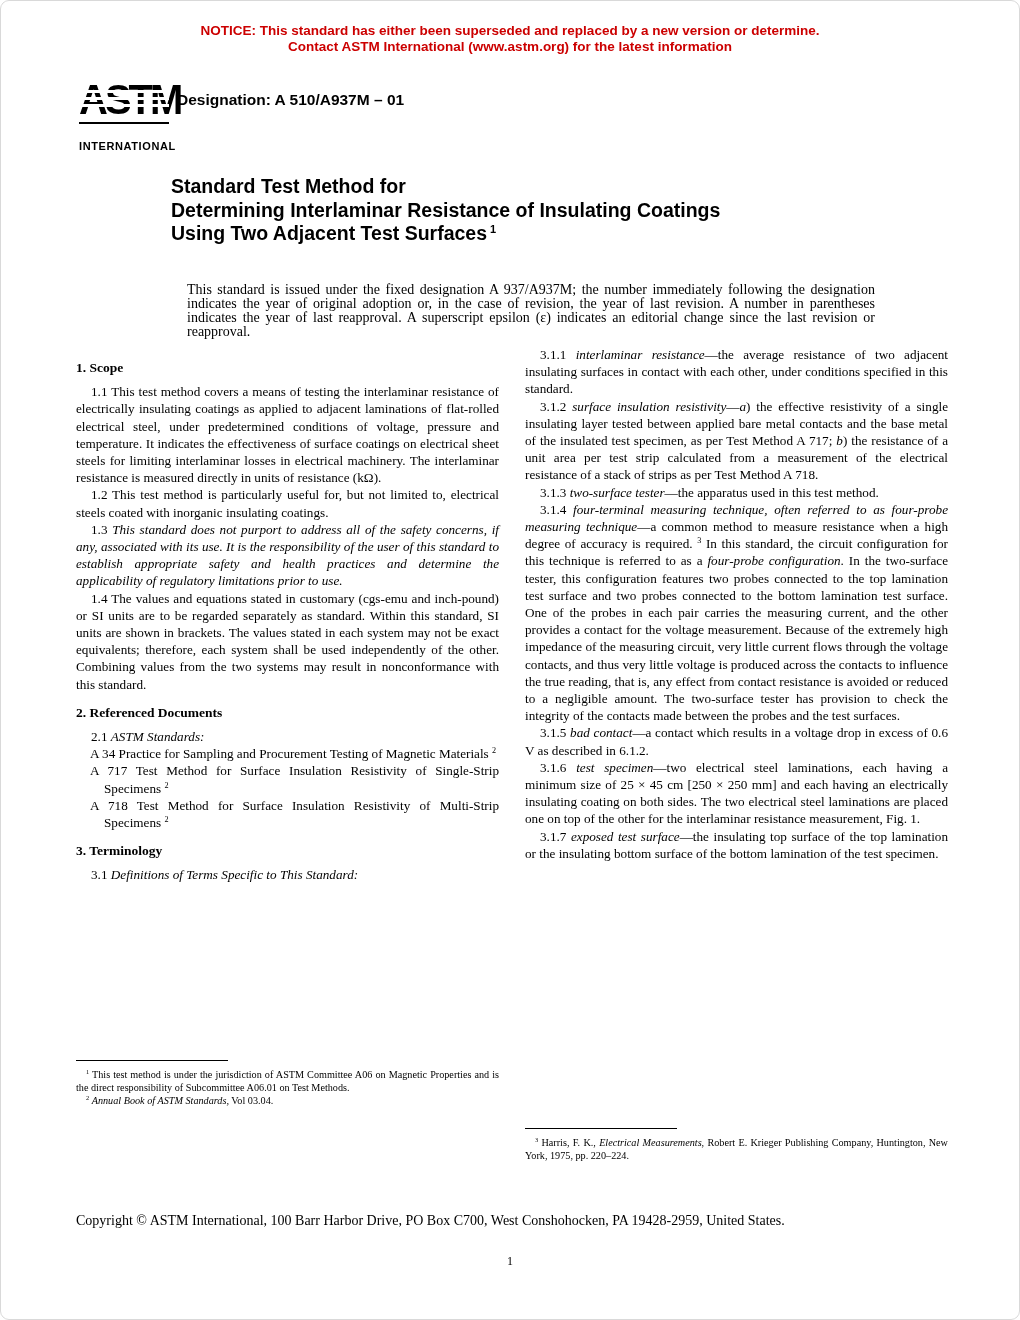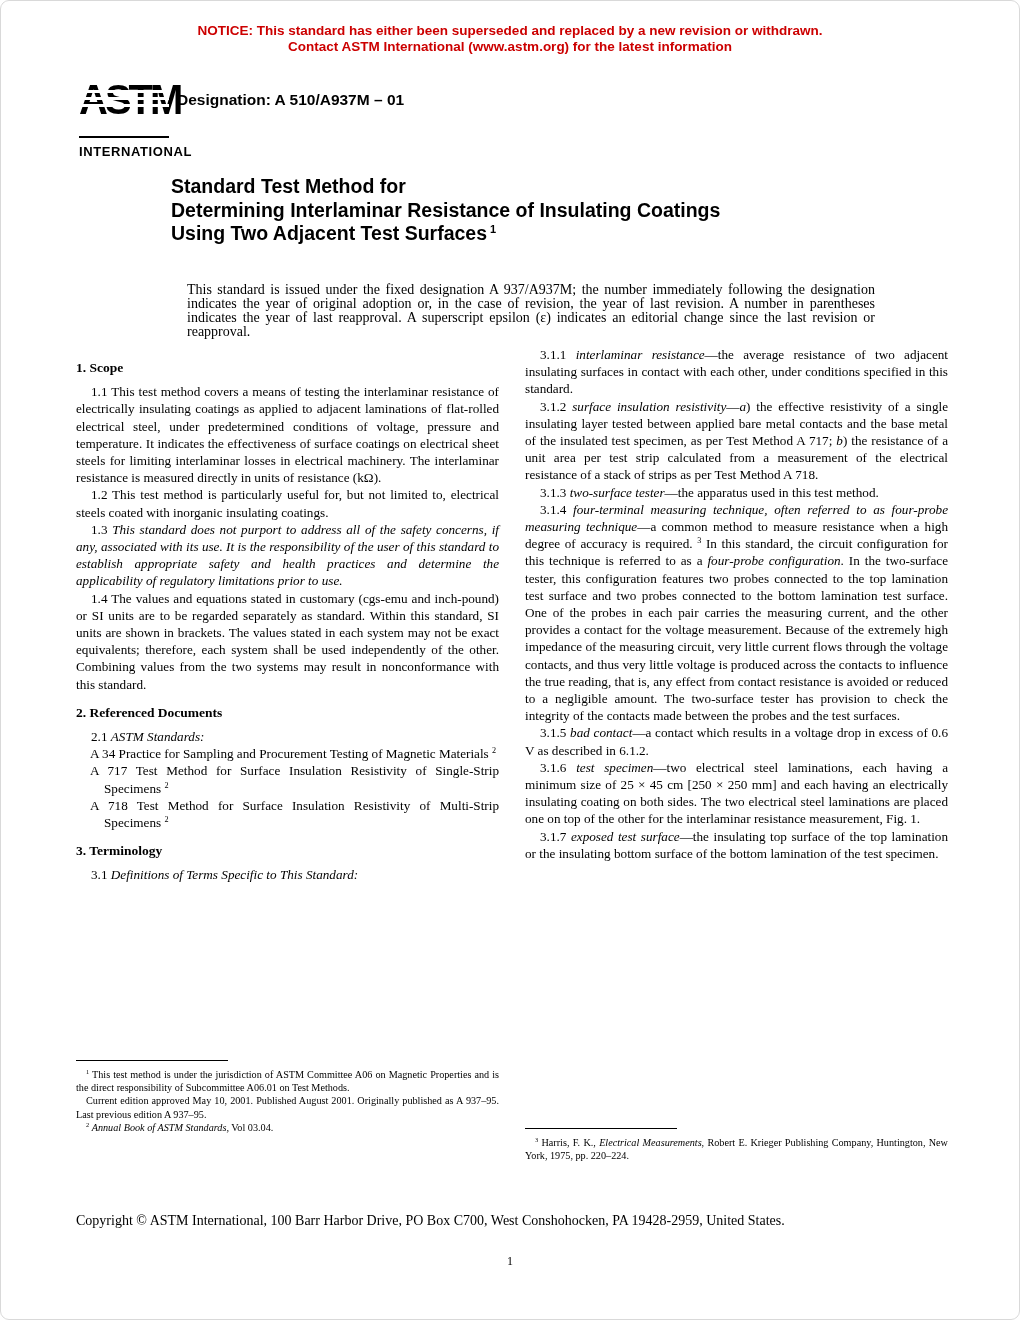--- a/index.html
+++ b/index.html
@@ -3,21 +3,21 @@
 <meta charset="utf-8">
 <style>
   html,body{margin:0;padding:0;background:#fff;}
   .page{position:relative;width:1020px;height:1320px;background:#fff;font-family:"Liberation Serif",serif;color:#000;overflow:hidden;border:1px solid #d9d9d9;border-radius:9px;box-sizing:border-box;}
   .notice{position:absolute;top:22px;left:0;right:0;text-align:center;font-family:"Liberation Sans",sans-serif;font-weight:bold;font-size:13.5px;line-height:16px;color:#cc0000;}
   .logo{position:absolute;left:78px;top:74px;width:90px;text-align:center;}
   .logo-mark{position:relative;height:44px;}
   .logo-word{font-family:"Liberation Sans",sans-serif;font-weight:bold;font-size:40px;line-height:44px;letter-spacing:-3px;transform:scaleY(1.08);transform-origin:top;}
   .stripe{position:absolute;left:0;right:0;height:2.5px;background:#fff;}
   .s1{top:15px}.s2{top:22px}.s3{top:29px}
-  .logo-caption{font-family:"Liberation Sans",sans-serif;font-weight:bold;font-size:13px;letter-spacing:0.6px;border-top:2.5px solid #000;margin-top:17px;padding-top:6px;}
+  .logo-caption{font-family:"Liberation Sans",sans-serif;font-weight:bold;font-size:11px;letter-spacing:0.6px;border-top:2.5px solid #000;margin-top:3px;padding-top:16px;}
   .designation{position:absolute;left:176px;top:90px;font-family:"Liberation Sans",sans-serif;font-weight:bold;font-size:15.5px;}
   .title{position:absolute;left:170px;top:174px;font-family:"Liberation Sans",sans-serif;font-weight:bold;font-size:19.5px;line-height:23.5px;}
   .title sup{font-size:11px;margin-left:3px;}
   .issuance{position:absolute;left:170px;top:266px;width:688px;font-size:14px;line-height:14px;text-align:justify;margin:16px;}
   .columns{position:absolute;left:75px;top:345px;width:872px;height:850px;display:flex;gap:26px;font-size:13.2px;line-height:17.2px;}
   .col{width:423px;position:relative;text-align:justify;}
   .sec{font-size:13.5px;font-weight:bold;margin:11px 0 7px;text-align:left;}
   .sec.first{margin-top:13px;}
   .para{text-indent:15px;margin:0;}
   .ref{margin:0;padding-left:28px;text-indent:-14px;}
@@ -31,21 +31,21 @@
   .footnote p.fn-ind{text-indent:10px;}
   .copyright{position:absolute;left:75px;top:1212px;font-size:14px;margin:0;}
   .page-number{position:absolute;left:0;right:0;top:1253px;text-align:center;font-size:12px;}
 </style>
 </head>
 <body>
 
 <div class="page">
 
   <div class="notice">
-    <div>NOTICE: This standard has either been superseded and replaced by a new revision or withdrawn.</div>
+    <div>NOTICE: This standard has either been superseded and replaced by a new version or determine.</div>
     <div>Contact ASTM International (www.astm.org) for the latest information</div>
   </div>
 
   <div class="logo">
     <div class="logo-mark">
       <div class="logo-word">ASTM</div>
       <div class="stripe s1"></div>
       <div class="stripe s2"></div>
       <div class="stripe s3"></div>
     </div>
@@ -74,21 +74,20 @@
       <p class="para"><span>2.1 </span><span class="it">ASTM Standards:</span></p>
       <p class="ref"><span>A 34 Practice for Sampling and Procurement Testing of Magnetic Materials </span><sup>2</sup></p>
       <p class="ref"><span>A 717 Test Method for Surface Insulation Resistivity of Single-Strip Specimens </span><sup>2</sup></p>
       <p class="ref"><span>A 718 Test Method for Surface Insulation Resistivity of Multi-Strip Specimens </span><sup>2</sup></p>
       <h3 class="sec">3.  Terminology</h3>
       <p class="para"><span>3.1 </span><span class="it">Definitions of Terms Specific to This Standard:</span></p>
 
       <div class="footnote fn-left">
         <div class="fn-rule"></div>
         <p class="fn-ind"><sup>1</sup><span> This test method is under the jurisdiction of ASTM Committee A06 on Magnetic Properties and is the direct responsibility of Subcommittee A06.01 on Test Methods.</span></p>
-        <p class="fn-ind"><span>Current edition approved May 10, 2001. Published August 2001. Originally published as A 937–95. Last previous edition A 937–95.</span></p>
         <p class="fn-ind"><sup>2</sup><span> </span><span class="it">Annual Book of ASTM Standards,</span><span> Vol 03.04.</span></p>
       </div>
     </div>
 
     <div class="col">
       <p class="para"><span>3.1.1 </span><span class="it">interlaminar resistance</span><span>—the average resistance of two adjacent insulating surfaces in contact with each other, under conditions specified in this standard.</span></p>
       <p class="para"><span>3.1.2 </span><span class="it">surface insulation resistivity</span><span>—</span><span class="it">a</span><span>) the effective resistivity of a single insulating layer tested between applied bare metal contacts and the base metal of the insulated test specimen, as per Test Method A 717; </span><span class="it">b</span><span>) the resistance of a unit area per test strip calculated from a measurement of the electrical resistance of a stack of strips as per Test Method A 718.</span></p>
       <p class="para"><span>3.1.3 </span><span class="it">two-surface tester</span><span>—the apparatus used in this test method.</span></p>
       <p class="para"><span>3.1.4 </span><span class="it">four-terminal measuring technique, often referred to as four-probe measuring technique</span><span>—a common method to measure resistance when a high degree of accuracy is required. </span><sup>3</sup><span> In this standard, the circuit configuration for this technique is referred to as a </span><span class="it">four-probe configuration</span><span>. In the two-surface tester, this configuration features two probes connected to the top lamination test surface and two probes connected to the bottom lamination test surface. One of the probes in each pair carries the measuring current, and the other provides a contact for the voltage measurement. Because of the extremely high impedance of the measuring circuit, very little current flows through the voltage contacts, and thus very little voltage is produced across the contacts to influence the true reading, that is, any effect from contact resistance is avoided or reduced to a negligible amount. The two-surface tester has provision to check the integrity of the contacts made between the probes and the test surfaces.</span></p>
       <p class="para"><span>3.1.5 </span><span class="it">bad contact</span><span>—a contact which results in a voltage drop in excess of 0.6 V as described in 6.1.2.</span></p>

